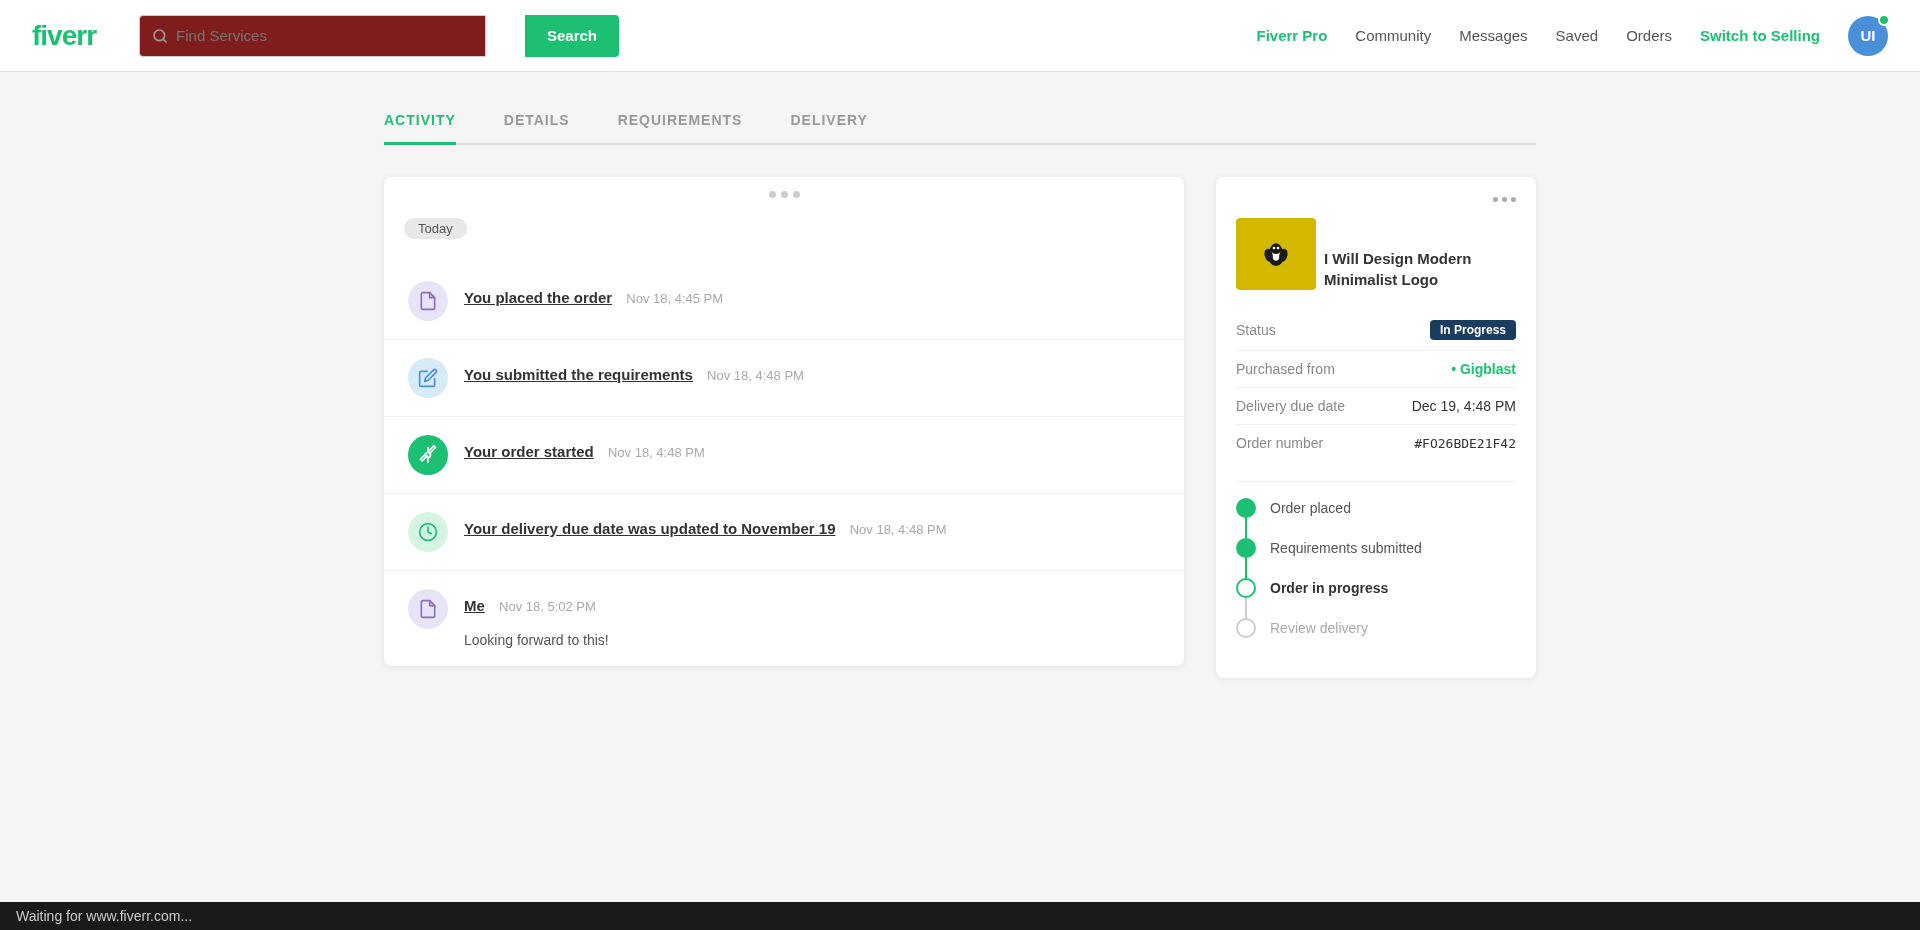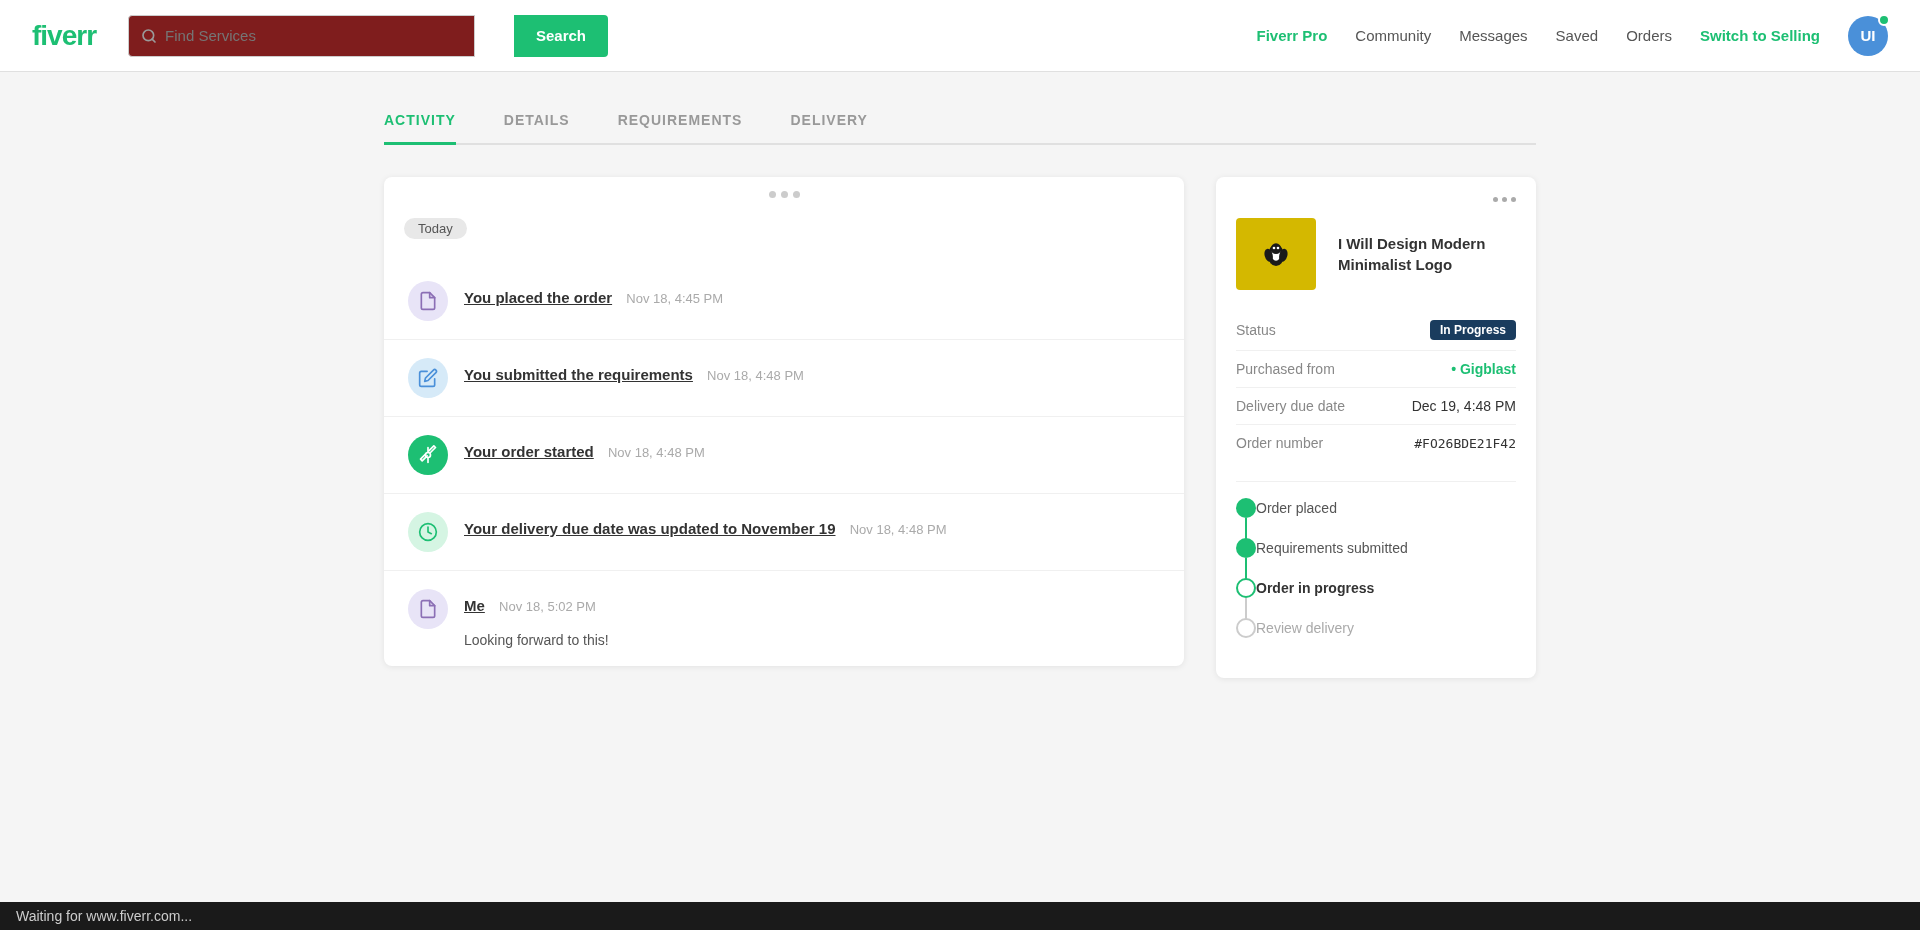--- a/index.html
+++ b/index.html
@@ -14,21 +14,21 @@
       align-items: center;
       padding: 0 32px;
       position: sticky;
       top: 0;
       z-index: 100;
     }
     .logo {
       font-size: 28px;
       font-weight: 900;
       color: #1dbf73;
-      margin-right: 32px;
+      margin-right: 43px;
       letter-spacing: -1px;
     }
     .search-bar {
       display: flex;
       align-items: center;
       flex: 0 0 480px;
     }
     .search-input-wrap {
       display: flex;
       align-items: center;
@@ -226,23 +226,23 @@
       margin-bottom: 16px;
       gap: 4px;
     }
     .order-panel-dot {
       width: 5px; height: 5px;
       border-radius: 50%;
       background: #aaa;
     }
     .order-gig {
       display: flex;
-      gap: 22px;
+      gap: 8px;
       margin-bottom: 20px;
-      align-items: center;
+      align-items: flex-end;
     }
     .gig-thumbnail {
       width: 80px;
       height: 72px;
       border-radius: 4px;
       background: #e8d44d;
       display: flex;
       align-items: center;
       justify-content: center;
       flex-shrink: 0;
@@ -296,20 +296,21 @@
 
     
     .progress-timeline {
       margin-top: 20px;
       padding-top: 16px;
       border-top: 1px solid #f0f0f0;
     }
     .timeline-item {
       display: flex;
       align-items: center;
+      gap: 14px;
       margin-bottom: 20px;
       font-size: 14px;
       color: #555;
       position: relative;
     }
     .timeline-item.bold-item { font-weight: 700; color: #333; }
     .timeline-item.dim { color: #aaa; }
     .tl-circle {
       width: 20px;
       height: 20px;

